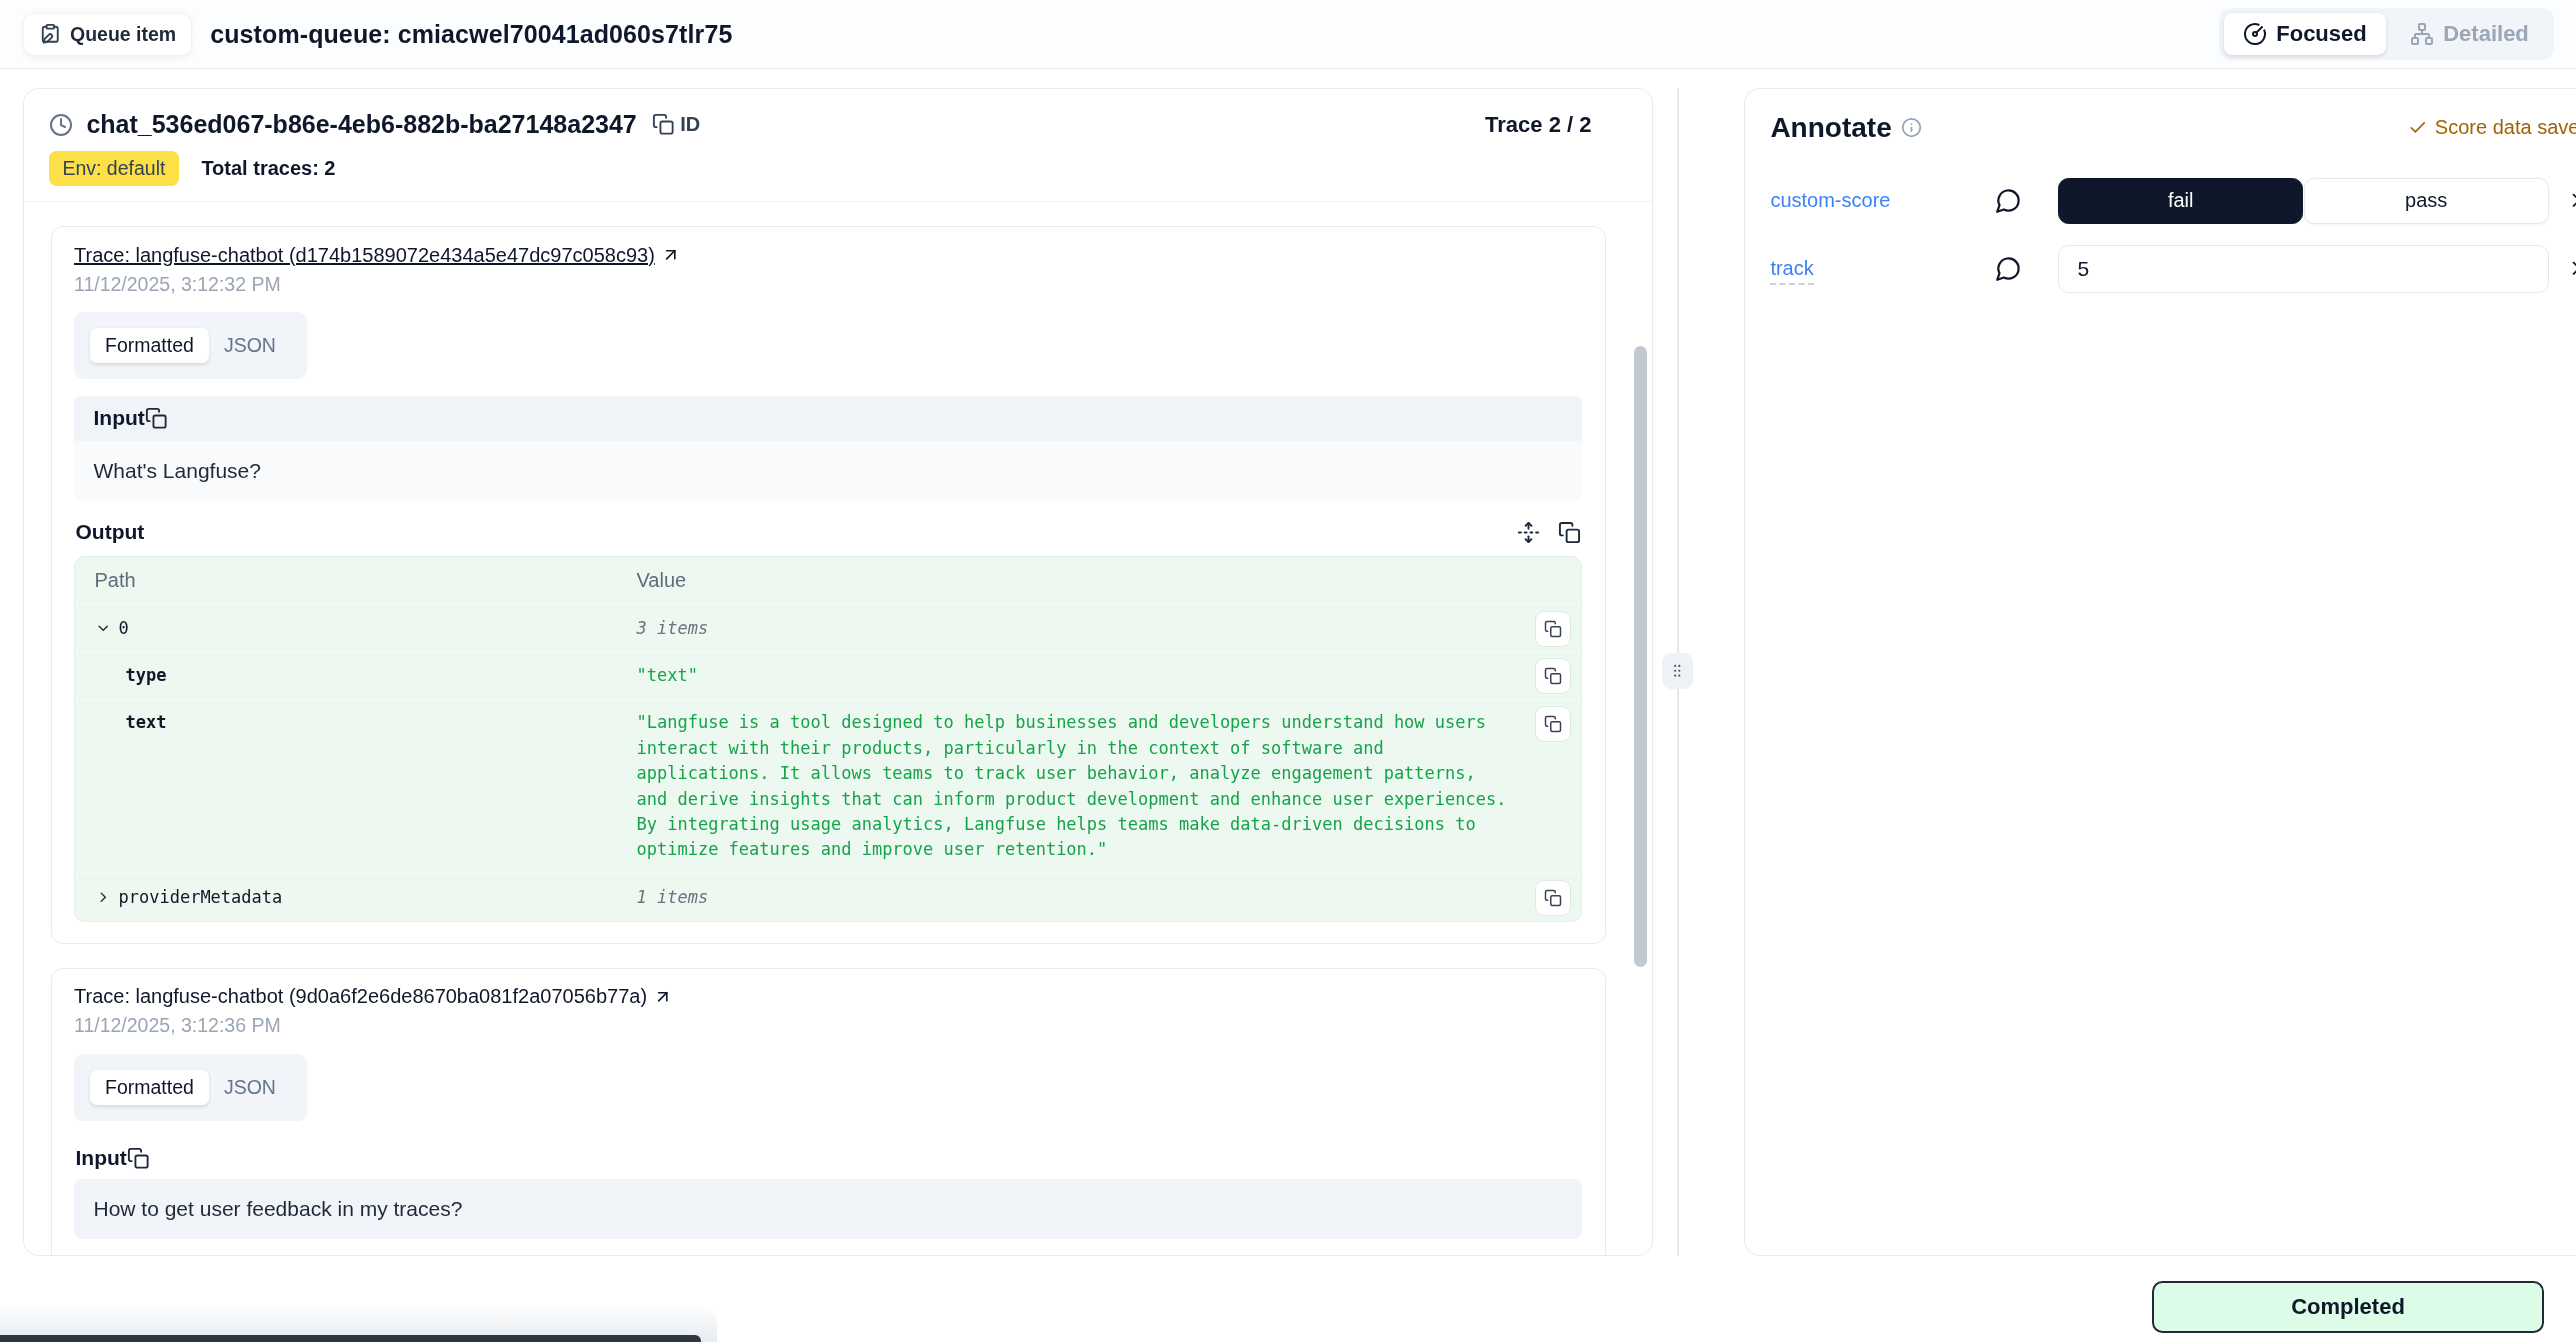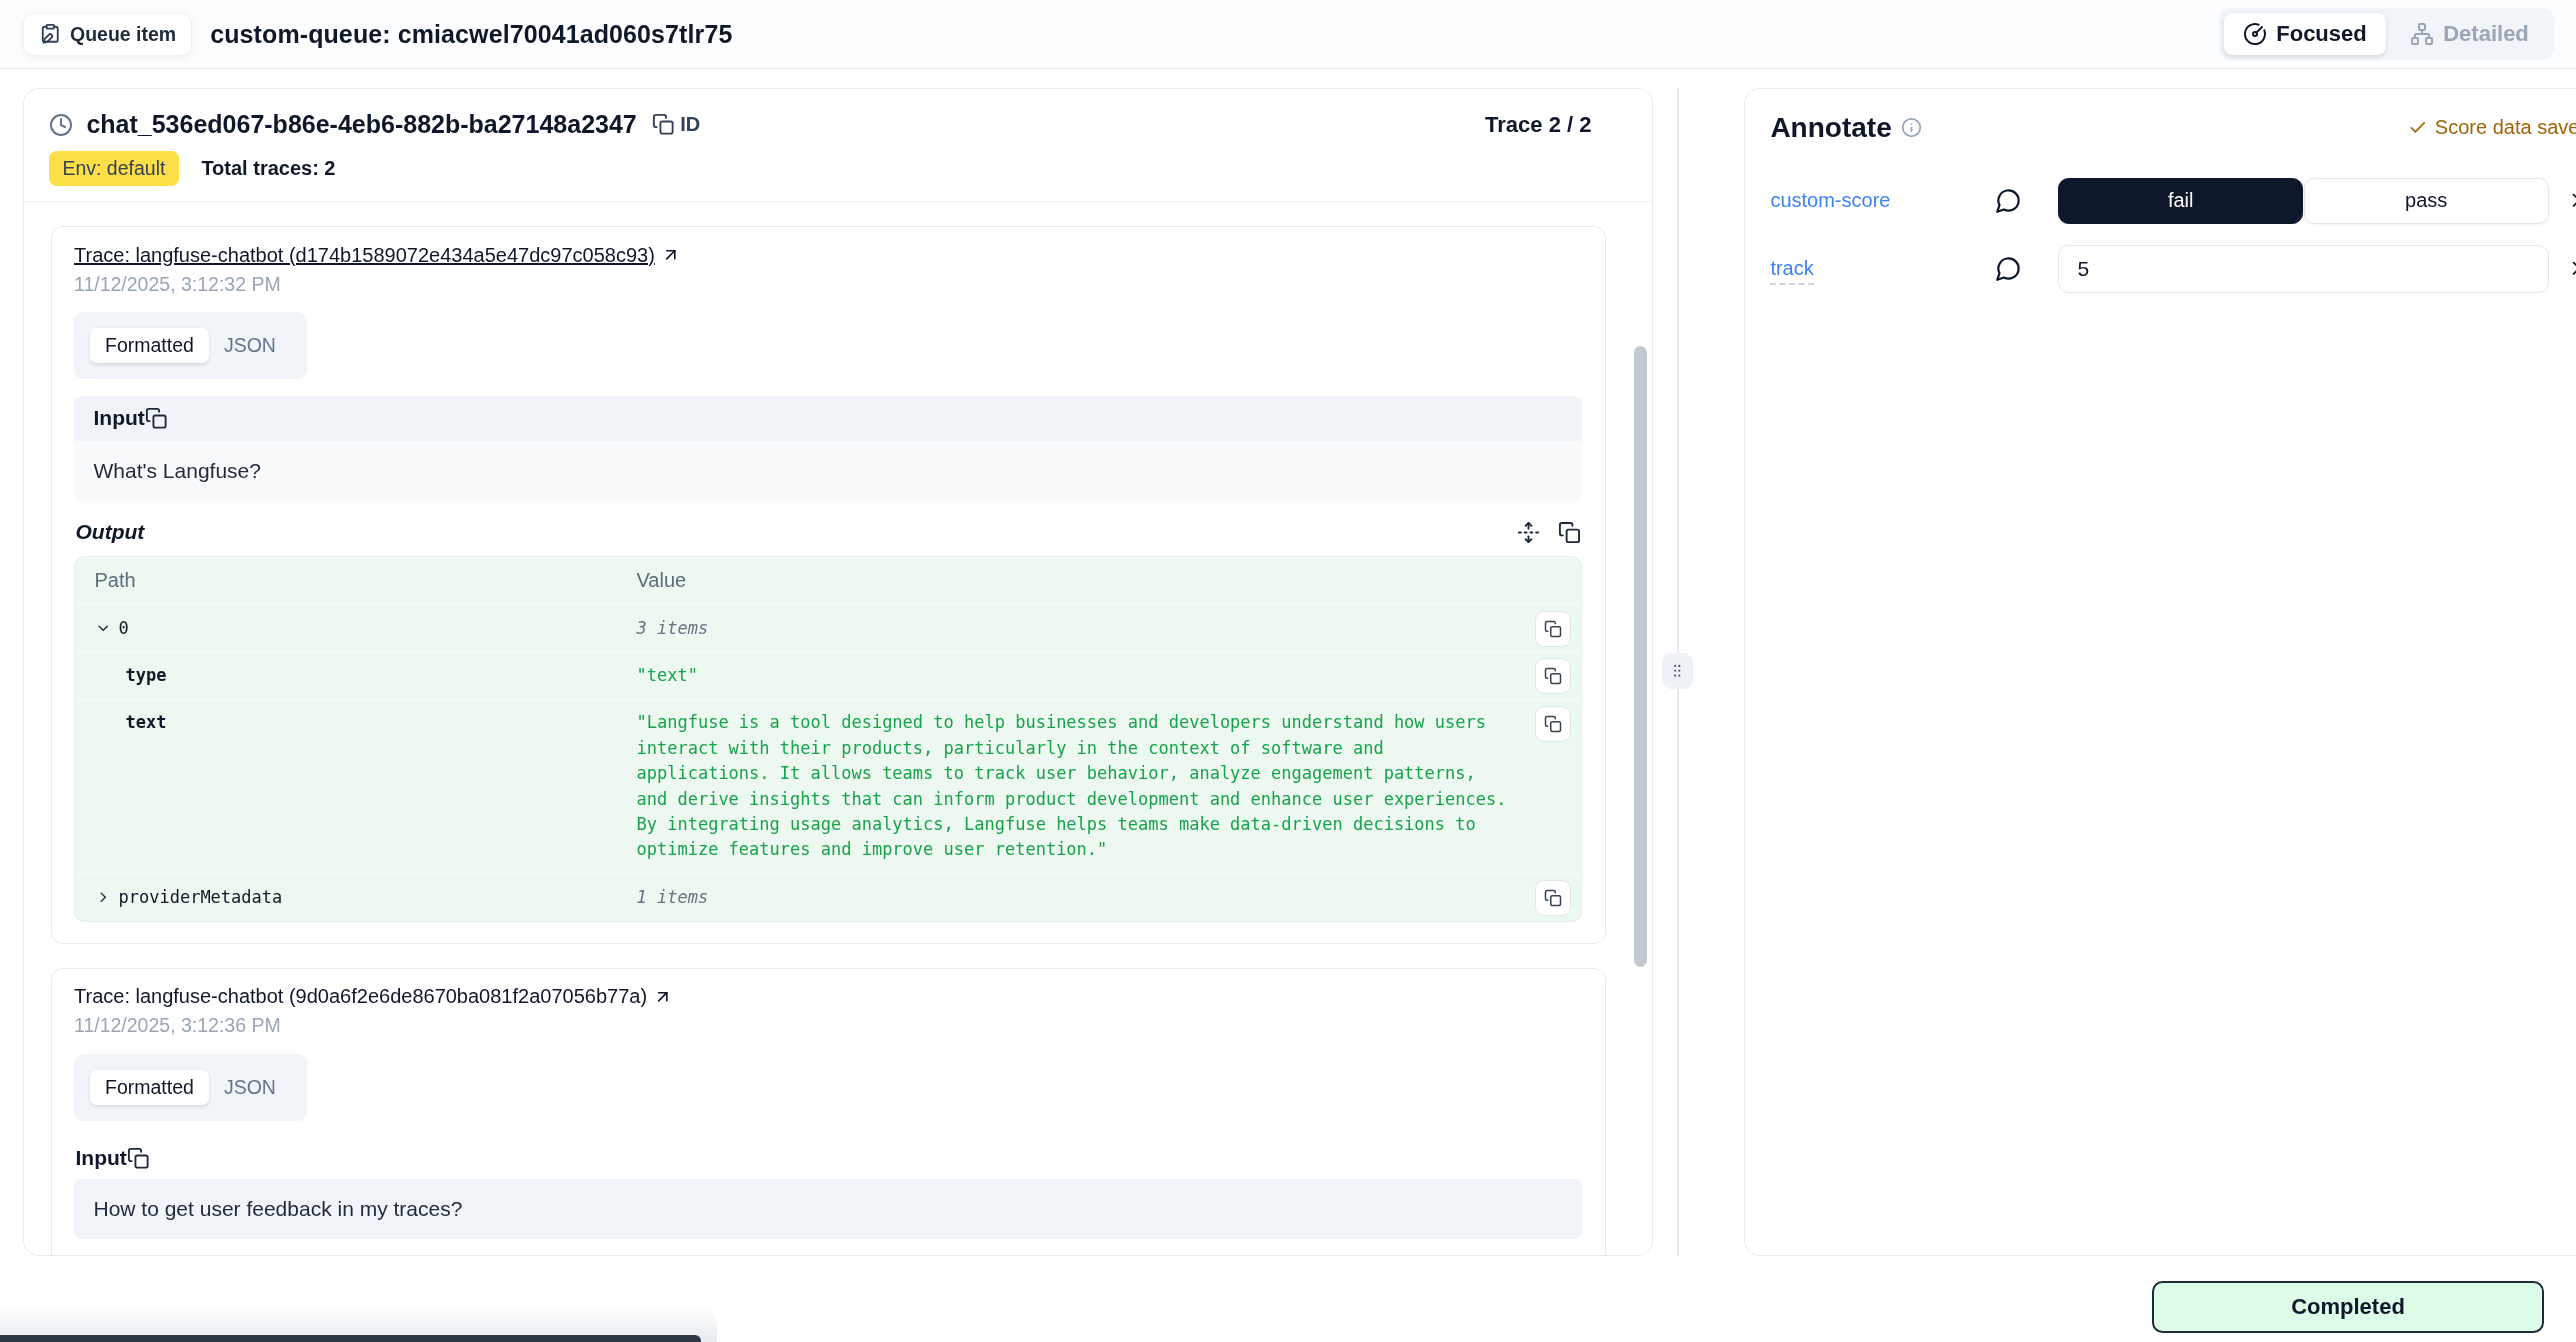--- a/index.html
+++ b/index.html
@@ -74,21 +74,21 @@
   .io-header { display:flex; align-items:center; padding:10.5px 19.5px; border-radius:7.5px 7.5px 0 0; }
   .io-header.gray { background:#f0f4f8; }
   .io-header.plain { background:transparent; padding:9px 1.5px; border-radius:0; }
   .io-title { font-size:21px; font-weight:700; }
   .icon-btn { border:none; background:transparent; padding:0; cursor:pointer; color:#1e293b; }
   .icon-btn svg { width:22.5px; height:22.5px; }
   .io-content { font-size:21px; color:#1e293b; padding:18px 19.5px; }
   .io-content.lighter { background:#f8fafb; border-radius:0 0 7.5px 7.5px; }
   .io-content.gray { background:#f1f4f8; border-radius:7.5px; }
 
-  .out-header { display:flex; align-items:center; margin-top:19.5px; padding:0 1.5px;font-style:italic; }
+  .out-header { display:flex; align-items:center; margin-top:19.5px; padding:0 1.5px; }
   .out-icons { margin-left:auto; display:flex; align-items:center; gap:18px; }
   .out-icons svg { width:23px; height:23px; }
 
   
   .json-table { margin-top:12px; background:#edf8f1; border:1.5px solid #e2efe7; border-radius:10.5px; overflow:hidden; }
   .jt-header { display:flex; padding:12px 19.5px; color:#5f6b7a; font-size:20px; }
   .jt-col-path { width:542px; flex-shrink:0; }
   .jt-row { display:flex; border-top:1.5px solid #f7fcf9; padding:10.5px 19.5px; position:relative; min-height:45px; align-items:flex-start; }
   .mono { font-family:"DejaVu Sans Mono", monospace; font-size:17px; line-height:25.4px; }
   .jt-path { width:542px; flex-shrink:0; display:flex; align-items:flex-start; color:#111827; }

